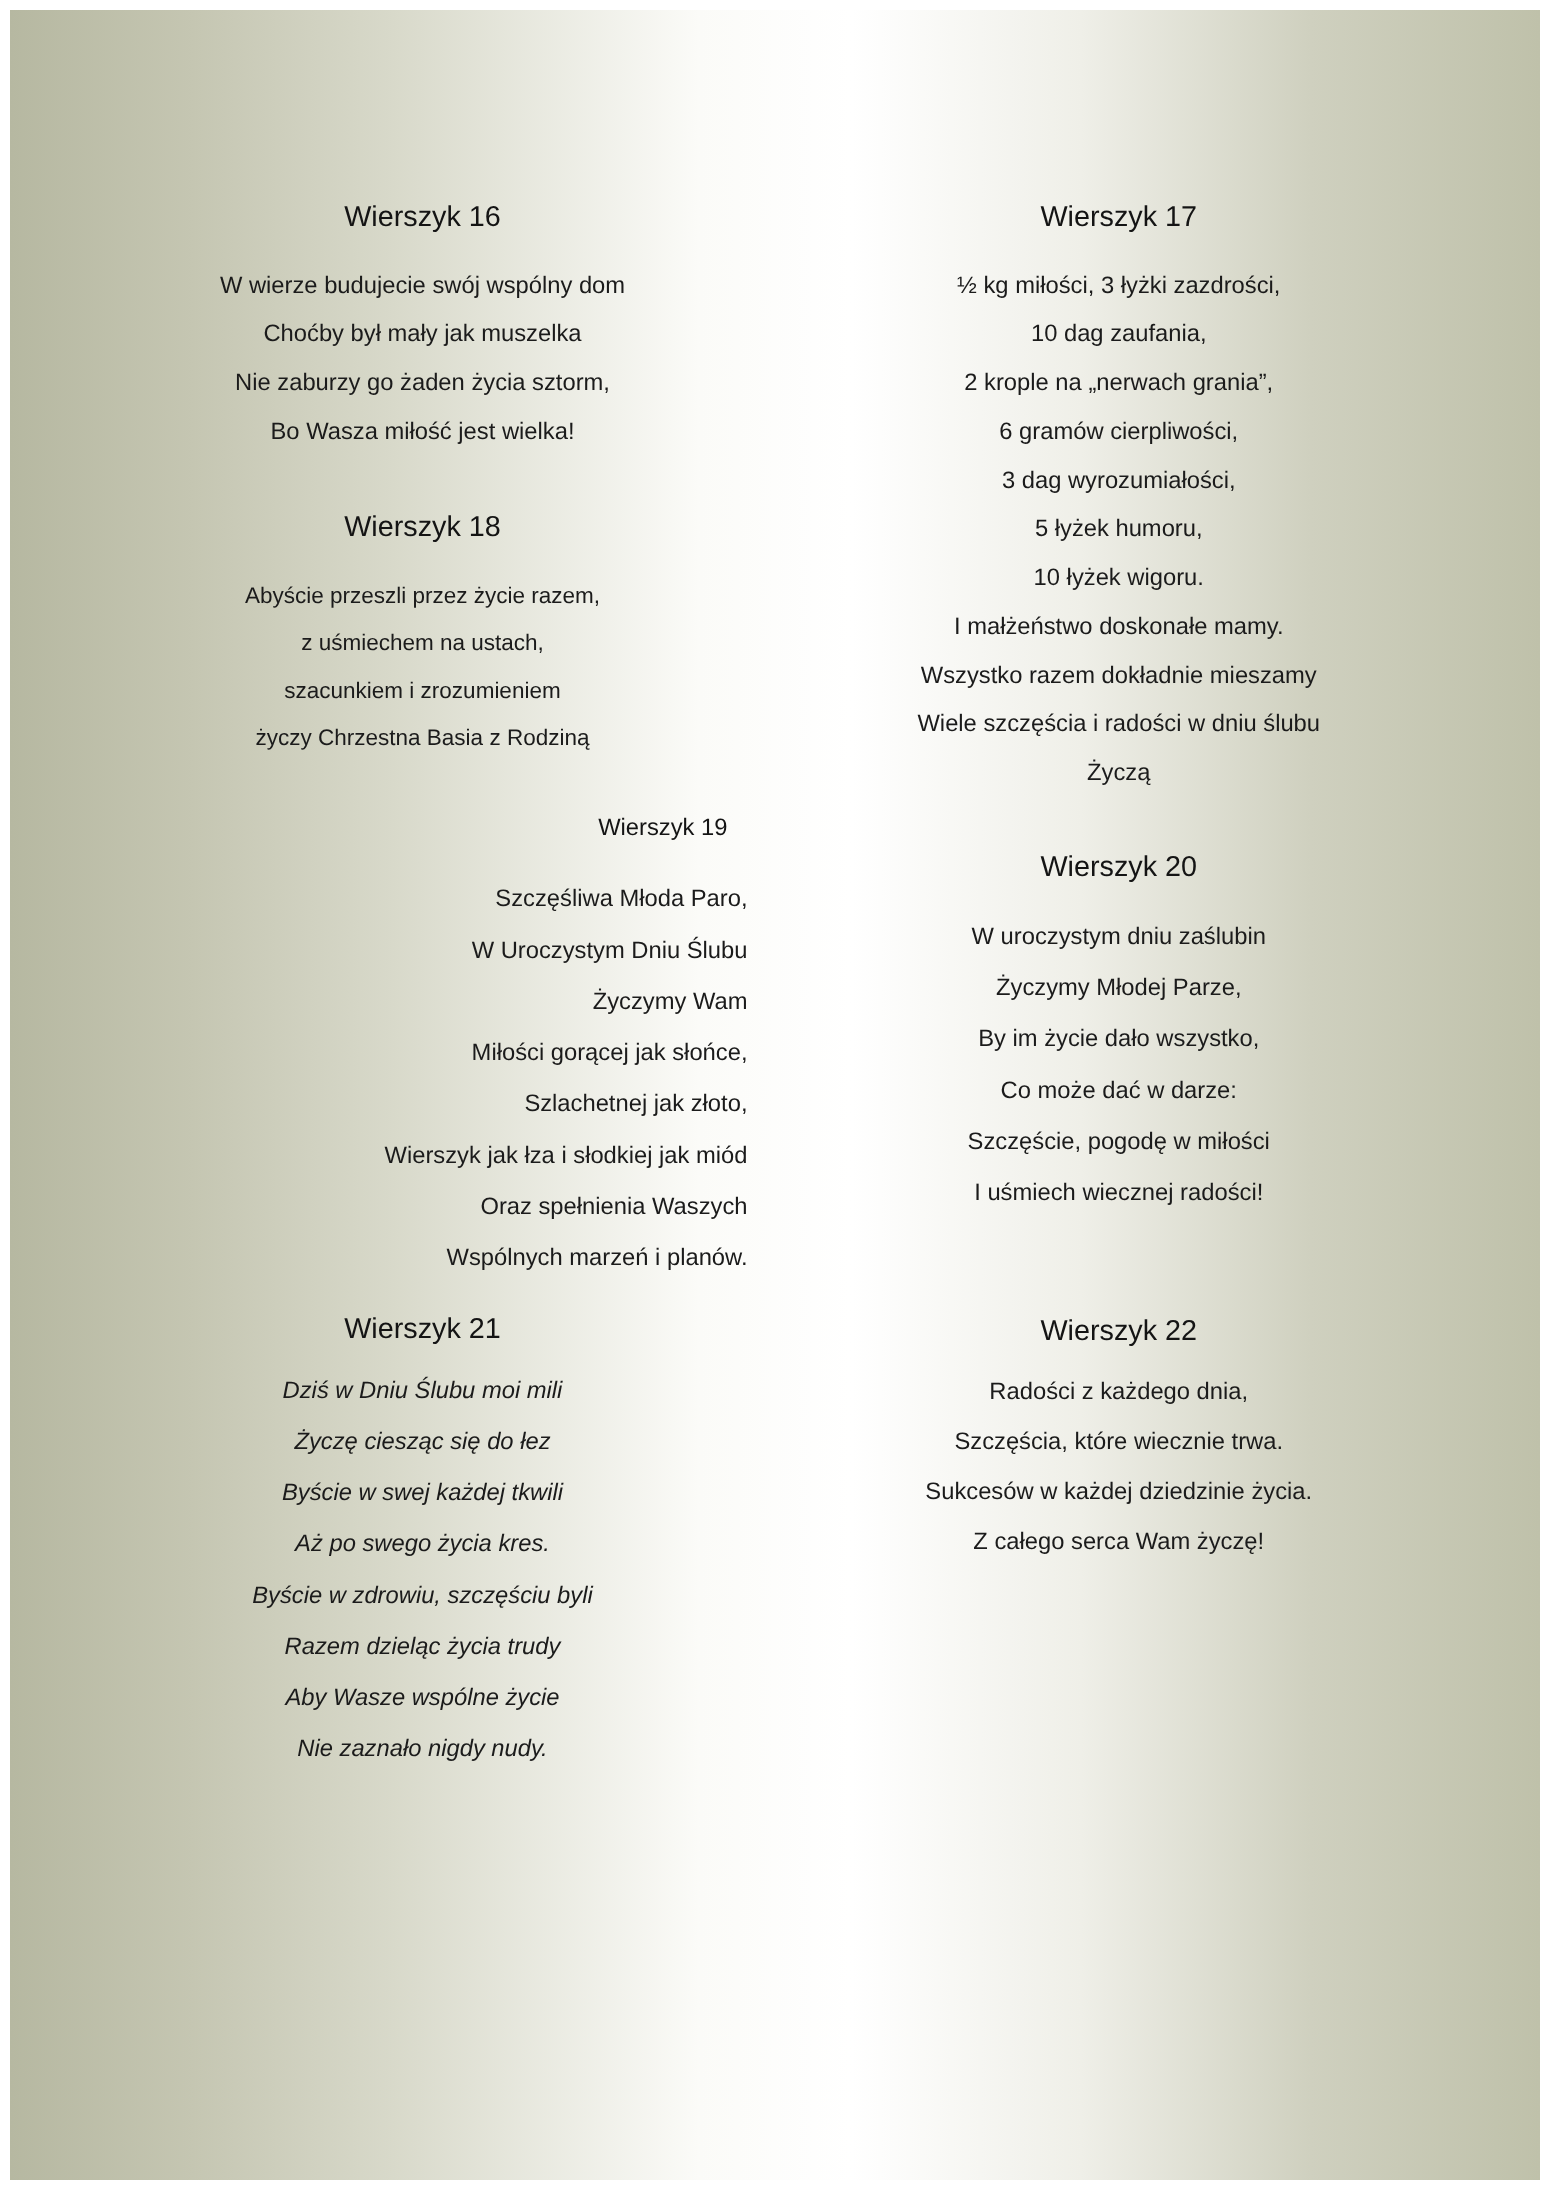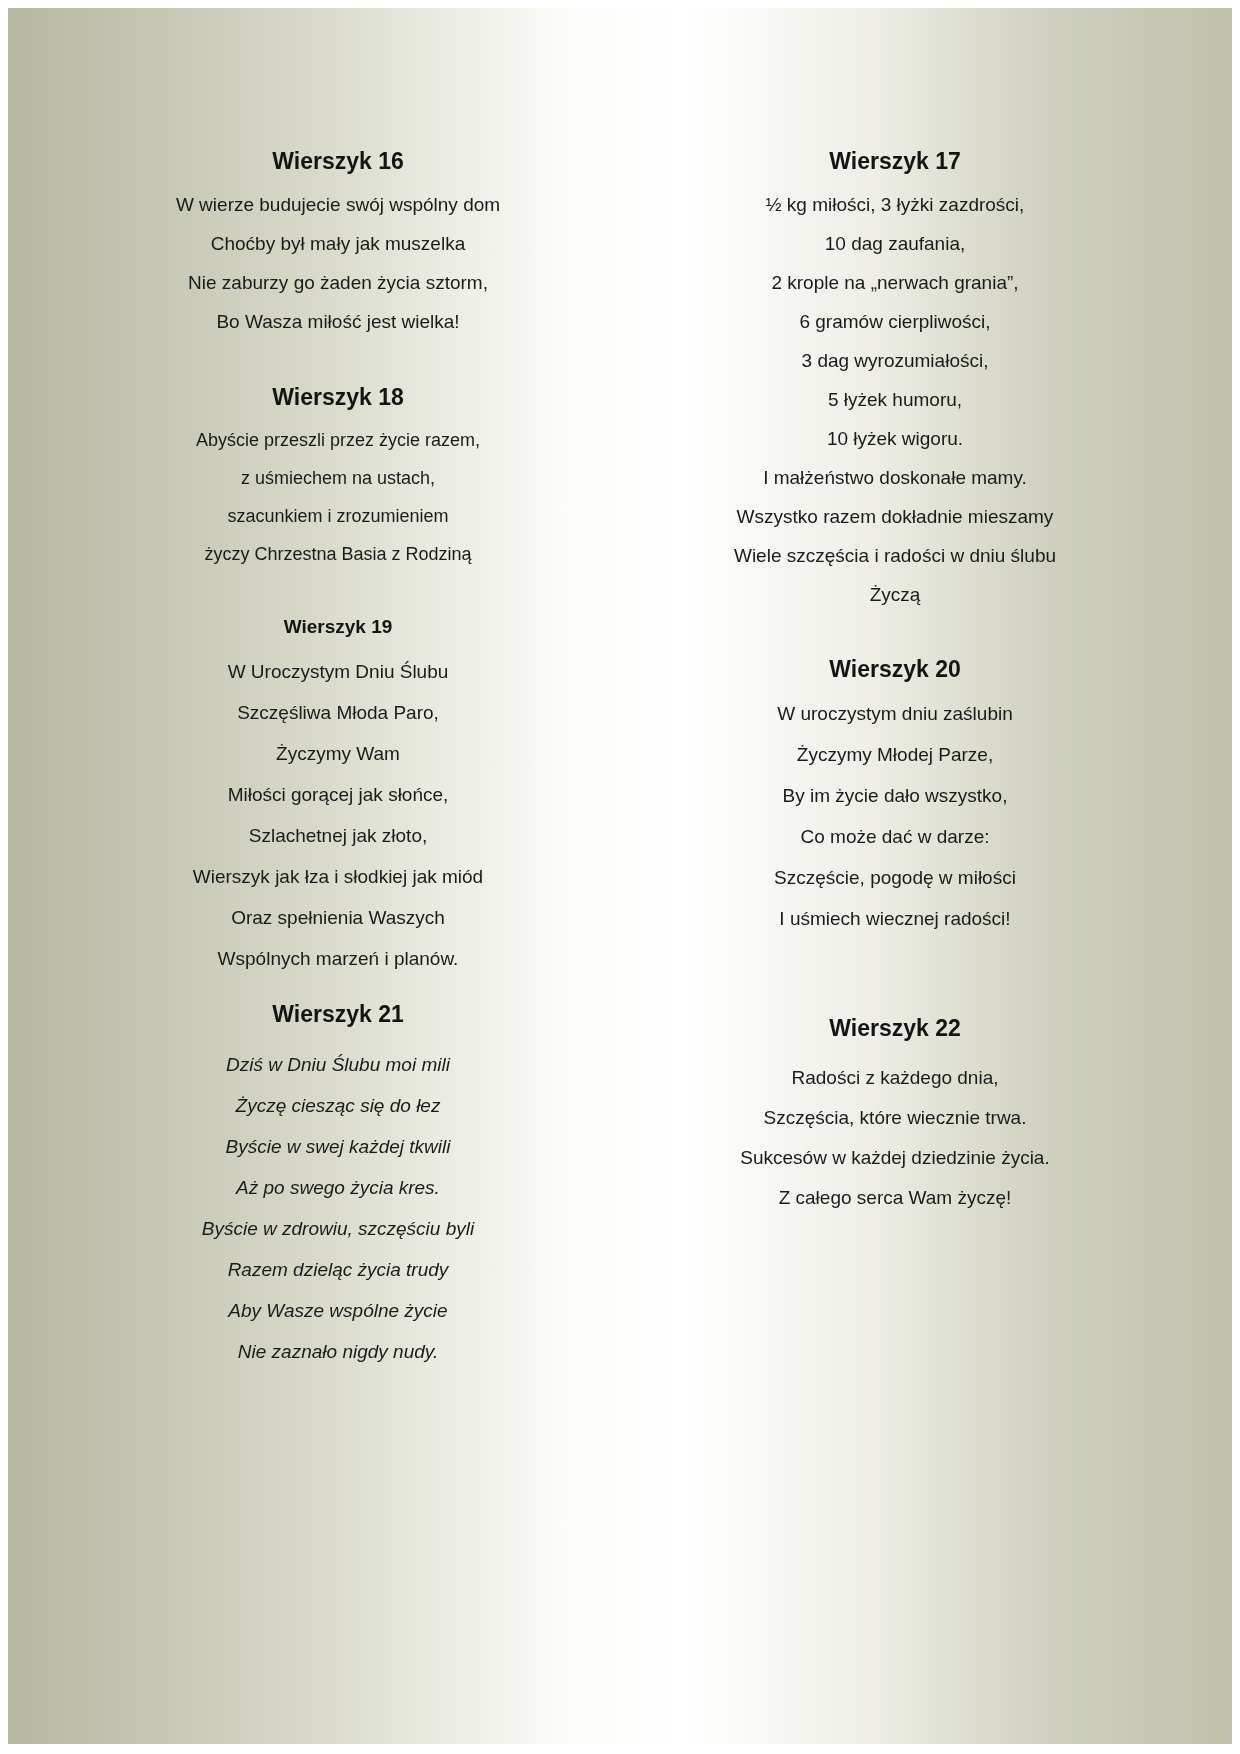--- a/index.html
+++ b/index.html
@@ -28,36 +28,36 @@
     position: absolute;
     top: 138px;
     width: 520px;
     text-align: center;
     color: #1b1b1b;
   }
   .column-left  { left: 78px;  }
   .column-right { left: 635px; }
   .poem { margin: 0; padding: 0; }
   .poem-title {
-    margin: 4px;
+    margin: 16px;
     font-size: 23px;
-    font-weight: 700;
+    font-weight: 400;
     line-height: 39px;
     color: #141414;
   }
   .poem-line {
     margin: 0;
     font-size: 19px;
     font-weight: 400;
     line-height: 39px;
   }
   
   .w18 { margin-top: 37px; }
   .w18 .poem-line { font-size: 18px; line-height: 38px; }
-  .w19 { margin-top: 34px; }
+  .w19 { margin-top: 34px; text-align: right; }
   .w19 .poem-title { font-size: 19px; line-height: 40px; }
   .w19 .poem-line { line-height: 41px; }
   .w21 { margin-top: 16px; }
   .w21 .poem-title { margin-bottom: 10px; }
   .w21 .poem-line { line-height: 41px; font-style: italic; }
   .w20 { margin-top: 36px; }
   .w20 .poem-line { line-height: 41px; }
   .w22 { margin-top: 70px; }
   .w22 .poem-title { margin-bottom: 10px; }
   .w22 .poem-line { line-height: 40px; }
@@ -80,22 +80,22 @@
   <section class="poem w18">
     <h2 class="poem-title">Wierszyk 18</h2>
     <p class="poem-line">Abyście przeszli przez życie razem,</p>
     <p class="poem-line">z uśmiechem na ustach,</p>
     <p class="poem-line">szacunkiem i zrozumieniem</p>
     <p class="poem-line">życzy Chrzestna Basia z Rodziną</p>
   </section>
 
   <section class="poem w19">
     <h2 class="poem-title">Wierszyk 19</h2>
+    <p class="poem-line">Szczęśliwa Młoda Paro,</p>
     <p class="poem-line">W Uroczystym Dniu Ślubu</p>
-    <p class="poem-line">Szczęśliwa Młoda Paro,</p>
     <p class="poem-line">Życzymy Wam</p>
     <p class="poem-line">Miłości gorącej jak słońce,</p>
     <p class="poem-line">Szlachetnej jak złoto,</p>
     <p class="poem-line">Wierszyk jak łza i słodkiej jak miód</p>
     <p class="poem-line">Oraz spełnienia Waszych</p>
     <p class="poem-line">Wspólnych marzeń i planów.</p>
   </section>
 
   <section class="poem w21">
     <h2 class="poem-title">Wierszyk 21</h2>

